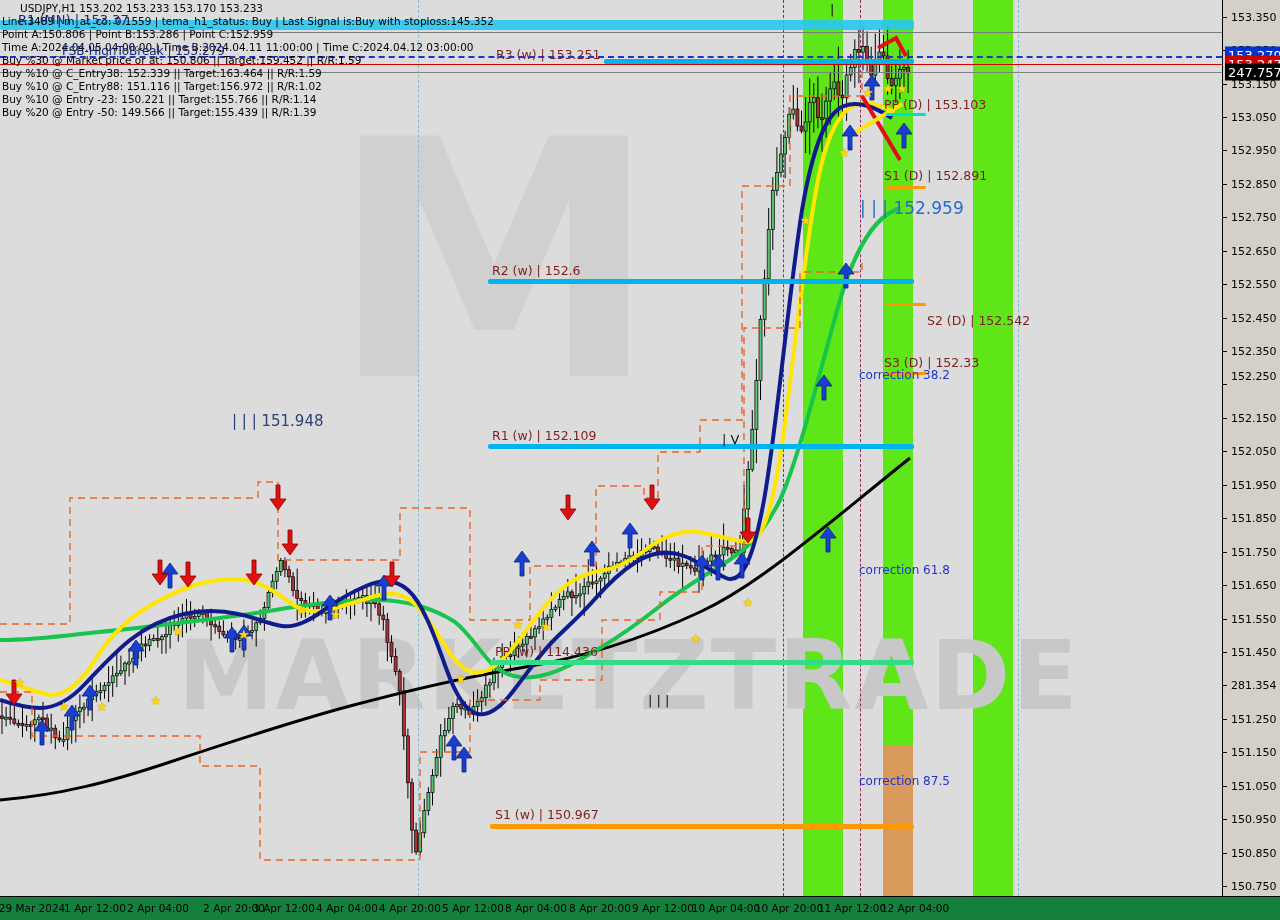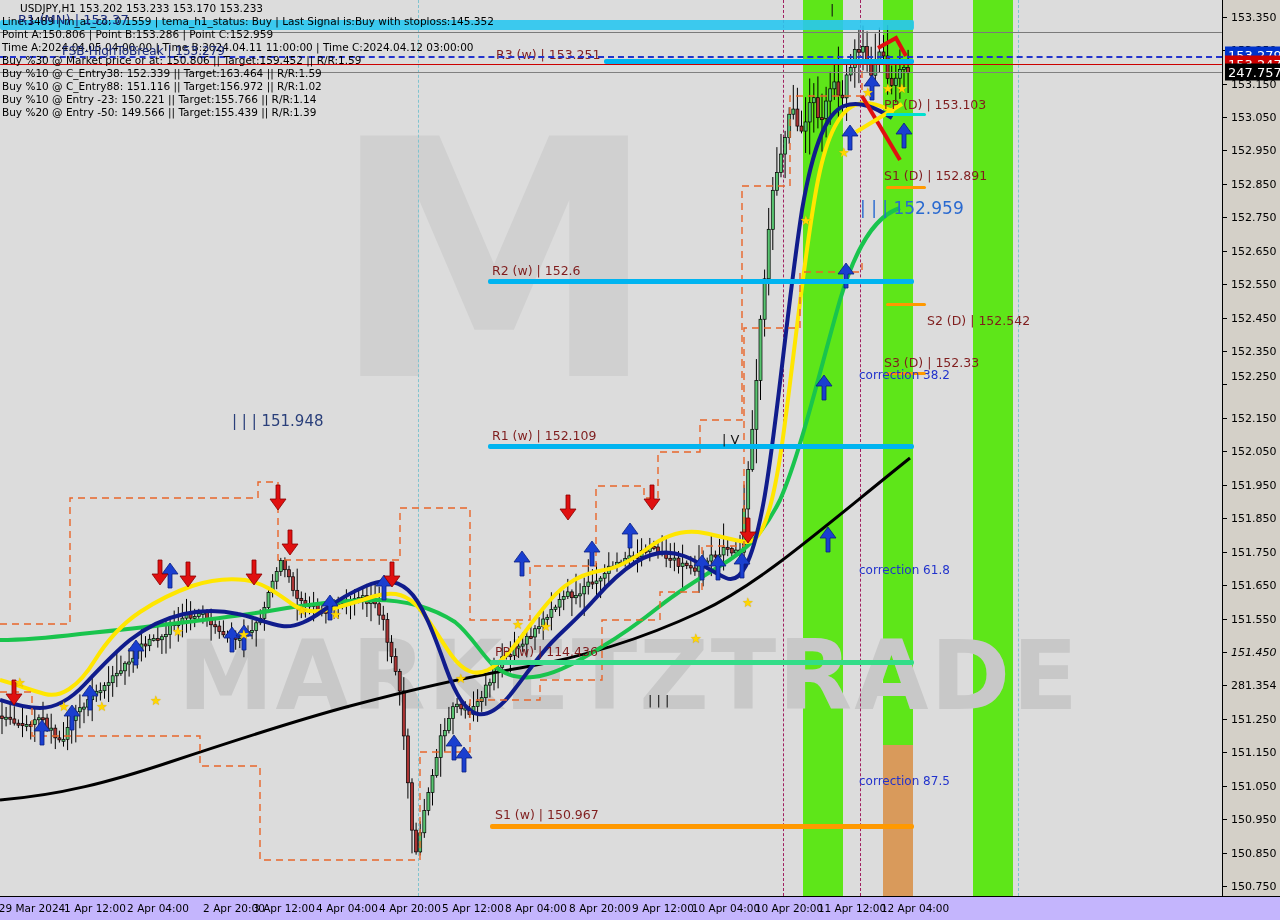--- a/index.html
+++ b/index.html
@@ -37,21 +37,21 @@
   .small-blue{position:absolute;font-size:12px;color:#2233cc;white-space:nowrap;z-index:35;}
   .big-blue{position:absolute;font-size:17px;color:#2a6ad0;white-space:nowrap;z-index:35;}
 
   
   #yaxis{position:absolute;left:1223px;top:0;width:57px;height:896px;background:#d4d0c8;}
   #yaxis .tk{position:absolute;left:8px;font-size:11px;color:#000;transform:translateY(-50%);white-space:nowrap;}
   #yaxis .tkm{position:absolute;left:0px;width:4px;height:1px;background:#000;}
   .pricetag{position:absolute;left:2px;font-size:13px;padding:1px 3px;white-space:nowrap;transform:translateY(-50%);}
 
   
-  #xaxis{position:absolute;left:0;top:896px;width:1280px;height:24px;background:#c4b5fd;border-top:1px solid #000;}
+  #xaxis{position:absolute;left:0;top:896px;width:1280px;height:24px;background:#15803d;border-top:1px solid #000;}
   #xaxis .tl{position:absolute;top:5px;font-size:10.5px;color:#000;transform:translateX(-50%);white-space:nowrap;}
 
   svg.ov{position:absolute;left:0;top:0;width:1222px;height:896px;overflow:visible;}
   .star{position:absolute;color:#ffd700;font-size:13px;line-height:1;text-shadow:0 0 1px #b8860b;}
 </style>
 </head>
 <body>
 
 <div id="app">
 
@@ -695,21 +695,21 @@
       <div class="tk" style="top: 484.776px;">151.950</div>
       <div class="tkm" style="top: 518.209px;"></div>
       <div class="tk" style="top: 518.209px;">151.850</div>
       <div class="tkm" style="top: 551.642px;"></div>
       <div class="tk" style="top: 551.642px;">151.750</div>
       <div class="tkm" style="top: 585.075px;"></div>
       <div class="tk" style="top: 585.075px;">151.650</div>
       <div class="tkm" style="top: 618.507px;"></div>
       <div class="tk" style="top: 618.507px;">151.550</div>
       <div class="tkm" style="top: 651.94px;"></div>
-      <div class="tk" style="top: 651.94px; font-style: italic;">151.450</div>
+      <div class="tk" style="top: 651.94px;">151.450</div>
       <div class="tkm" style="top: 685.373px;"></div>
       <div class="tk" style="top: 685.373px;">281.354</div>
       <div class="tkm" style="top: 718.806px;"></div>
       <div class="tk" style="top: 718.806px;">151.250</div>
       <div class="tkm" style="top: 752.239px;"></div>
       <div class="tk" style="top: 752.239px;">151.150</div>
       <div class="tkm" style="top: 785.672px;"></div>
       <div class="tk" style="top: 785.672px;">151.050</div>
       <div class="tkm" style="top: 819.104px;"></div>
       <div class="tk" style="top: 819.104px;">150.950</div>

